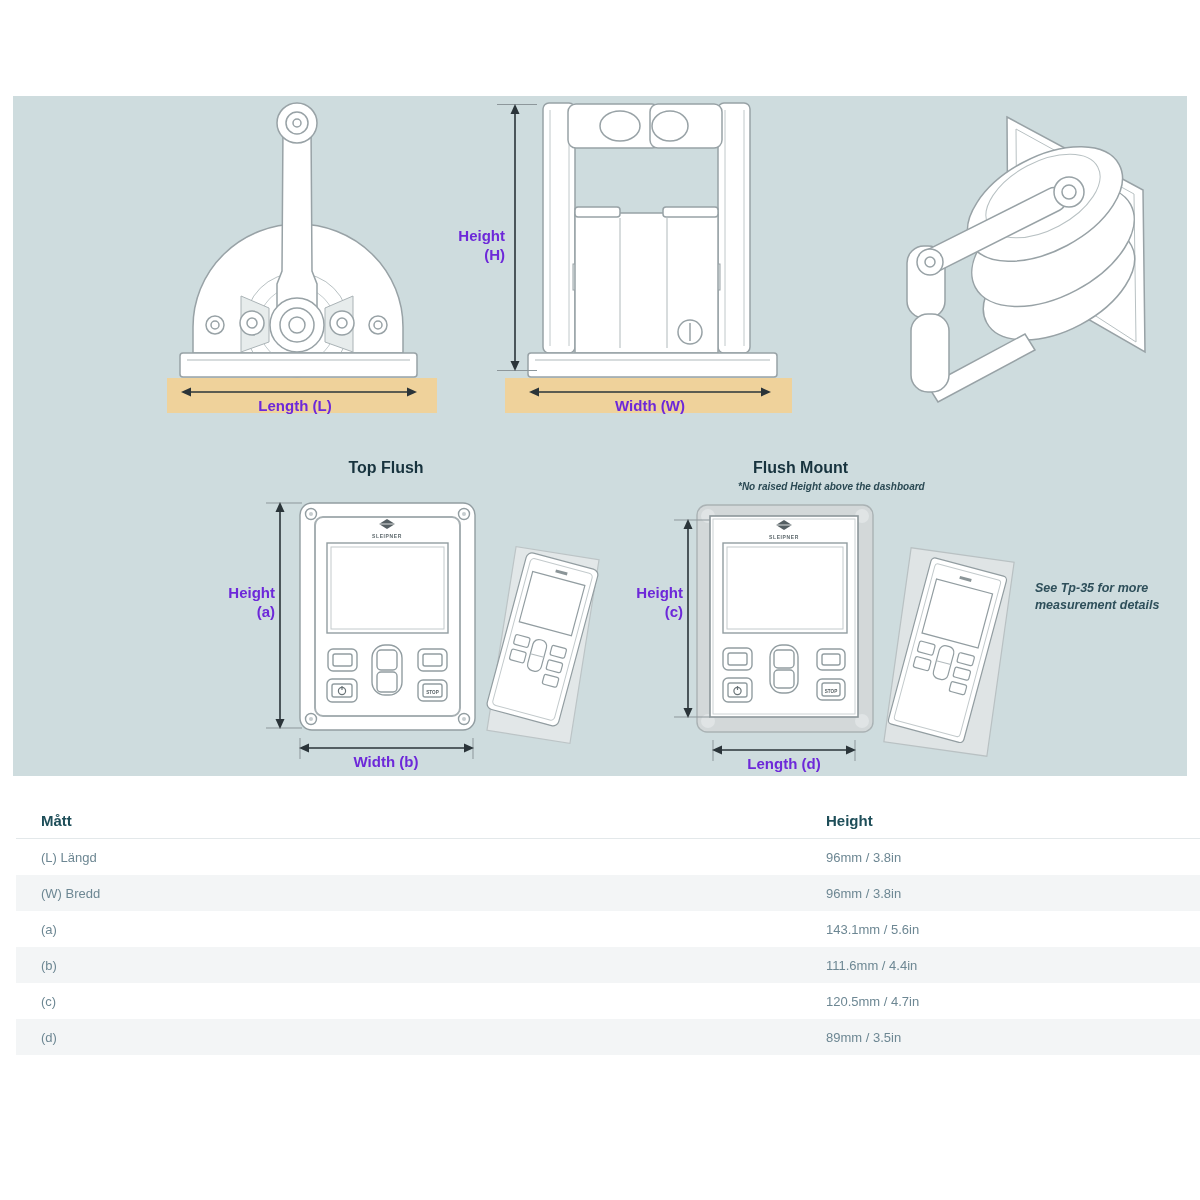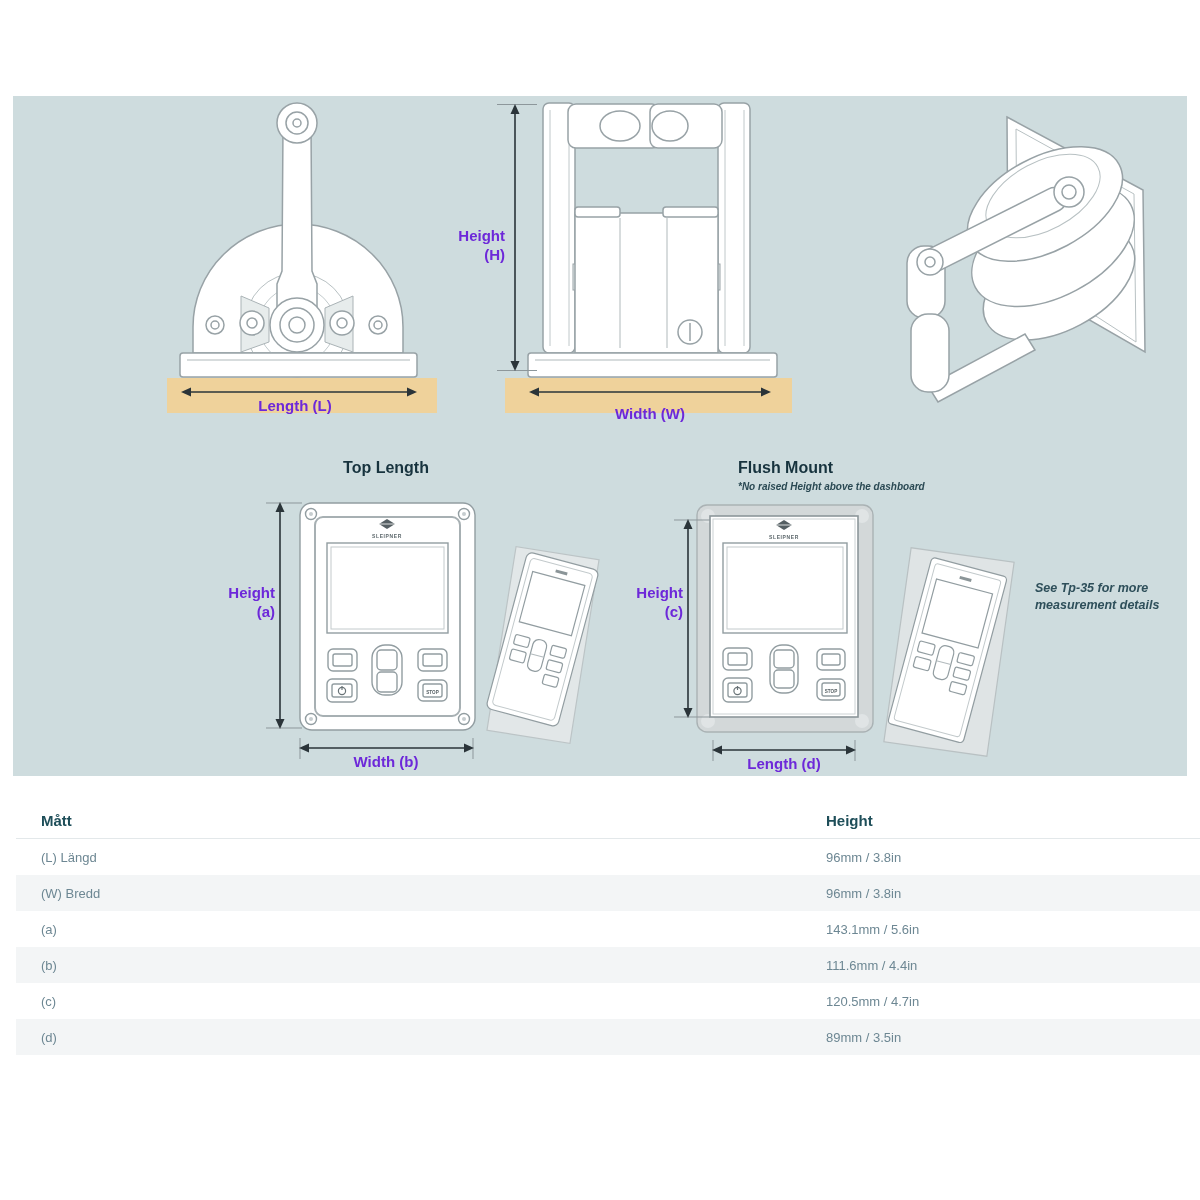--- a/index.html
+++ b/index.html
@@ -279,30 +279,30 @@
         <polygon points="699,654 709,649.5 709,658.5" stroke="none"></polygon>
         <polygon points="843,654 833,649.5 833,658.5" stroke="none"></polygon>
       </g>
     </svg>
 
     <div class="dim-label t-right" style="left:432px;top:130px;width:60px;">
       <span>Height</span>
       <span>(H)</span>
     </div>
     <div class="dim-label t-center" style="left:192px;top:300px;width:180px;">Length (L)</div>
-    <div class="dim-label t-center" style="left:547px;top:300px;width:180px;margin-top:8px;">Width (W)</div>
-
-    <div class="section-title t-center" style="left:283px;top:363px;width:180px;">Top Length</div>
+    <div class="dim-label t-center" style="left:547px;top:300px;width:180px;">Width (W)</div>
+
+    <div class="section-title t-center" style="left:283px;top:363px;width:180px;">Top Flush</div>
     <div class="dim-label t-right" style="left:202px;top:487px;width:60px;">
       <span>Height</span>
       <span>(a)</span>
     </div>
     <div class="dim-label t-center" style="left:283px;top:656px;width:180px;">Width (b)</div>
 
-    <div class="section-title" style="left:725px;top:363px;">Flush Mount</div>
+    <div class="section-title" style="left:740px;top:363px;">Flush Mount</div>
     <div class="section-subtitle" style="left:725px;top:385px;">*No raised Height above the dashboard</div>
     <div class="dim-label t-right" style="left:610px;top:487px;width:60px;">
       <span>Height</span>
       <span>(c)</span>
     </div>
     <div class="dim-label t-center" style="left:681px;top:658px;width:180px;">Length (d)</div>
 
     <div class="note" style="left:1022px;top:484px;width:150px;">
       <span>See Tp-35 for more</span>
       <span>measurement details</span>

